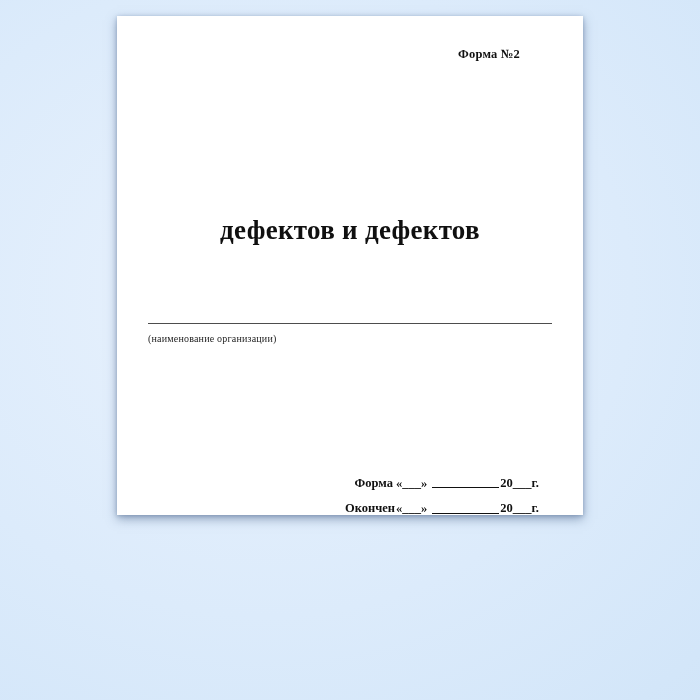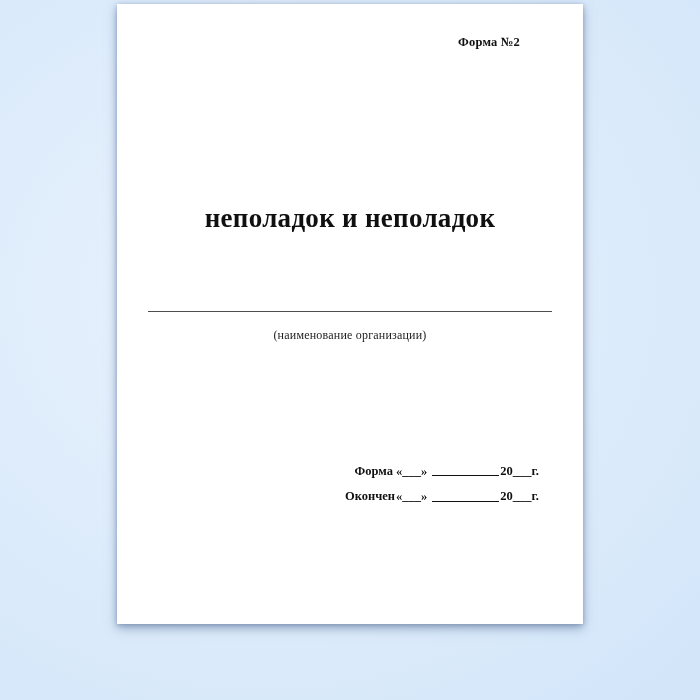--- a/index.html
+++ b/index.html
@@ -14,23 +14,23 @@
   .stage {
     position: relative;
     width: 700px;
     height: 700px;
     overflow: hidden;
     background: radial-gradient(130% 115% at 38% 42%, #e9f2fd 0%, #dcebfb 40%, #d3e6f9 65%, #c9dff4 100%);
   }
   .page {
     position: absolute;
     left: 117px;
-    top: 4px;
+    top: 16px;
     width: 466px;
-    height: 620px;
+    height: 499px;
     background: #ffffff;
     box-shadow: 0 4px 10px rgba(70, 95, 135, 0.50),
                 0 1px 4px  rgba(70, 95, 135, 0.35);
   }
   .form-no {
     position: absolute;
     top: 31px;
     right: 63px;
     font-size: 12.5px;
     font-weight: bold;
@@ -62,25 +62,24 @@
     position: absolute;
     top: 307px;
     left: 31px;
     width: 404px;
   }
   .org-line {
     height: 0;
     border-top: 1.5px solid #4d4d4d;
   }
   .org-caption {
-    text-align: center;
-    font-size: 12px;
+    font-size: 10px;
     font-weight: normal;
     color: #1c1c1c;
-    margin-top: 16px;
+    margin-top: 9px;
     letter-spacing: 0.2px;
   }
   .dates-block {
     position: absolute;
     top: 460px;
     left: 228px;
     width: 194px;
     font-size: 12.5px;
     font-weight: bold;
     color: #111;
@@ -113,21 +112,21 @@
 </style>
 </head>
 <body>
 
 <div class="stage">
   <div class="page">
 
     <div class="form-no">Форма №2</div>
 
     <div class="title-block">
-      <div class="subtitle">неполадок и неполадок</div>
+      <div class="subtitle">дефектов и дефектов</div>
     </div>
 
     <div class="org-block">
       <div class="org-line"></div>
       <div class="org-caption">(наименование организации)</div>
     </div>
 
     <div class="dates-block">
 
       <div class="date-row">

